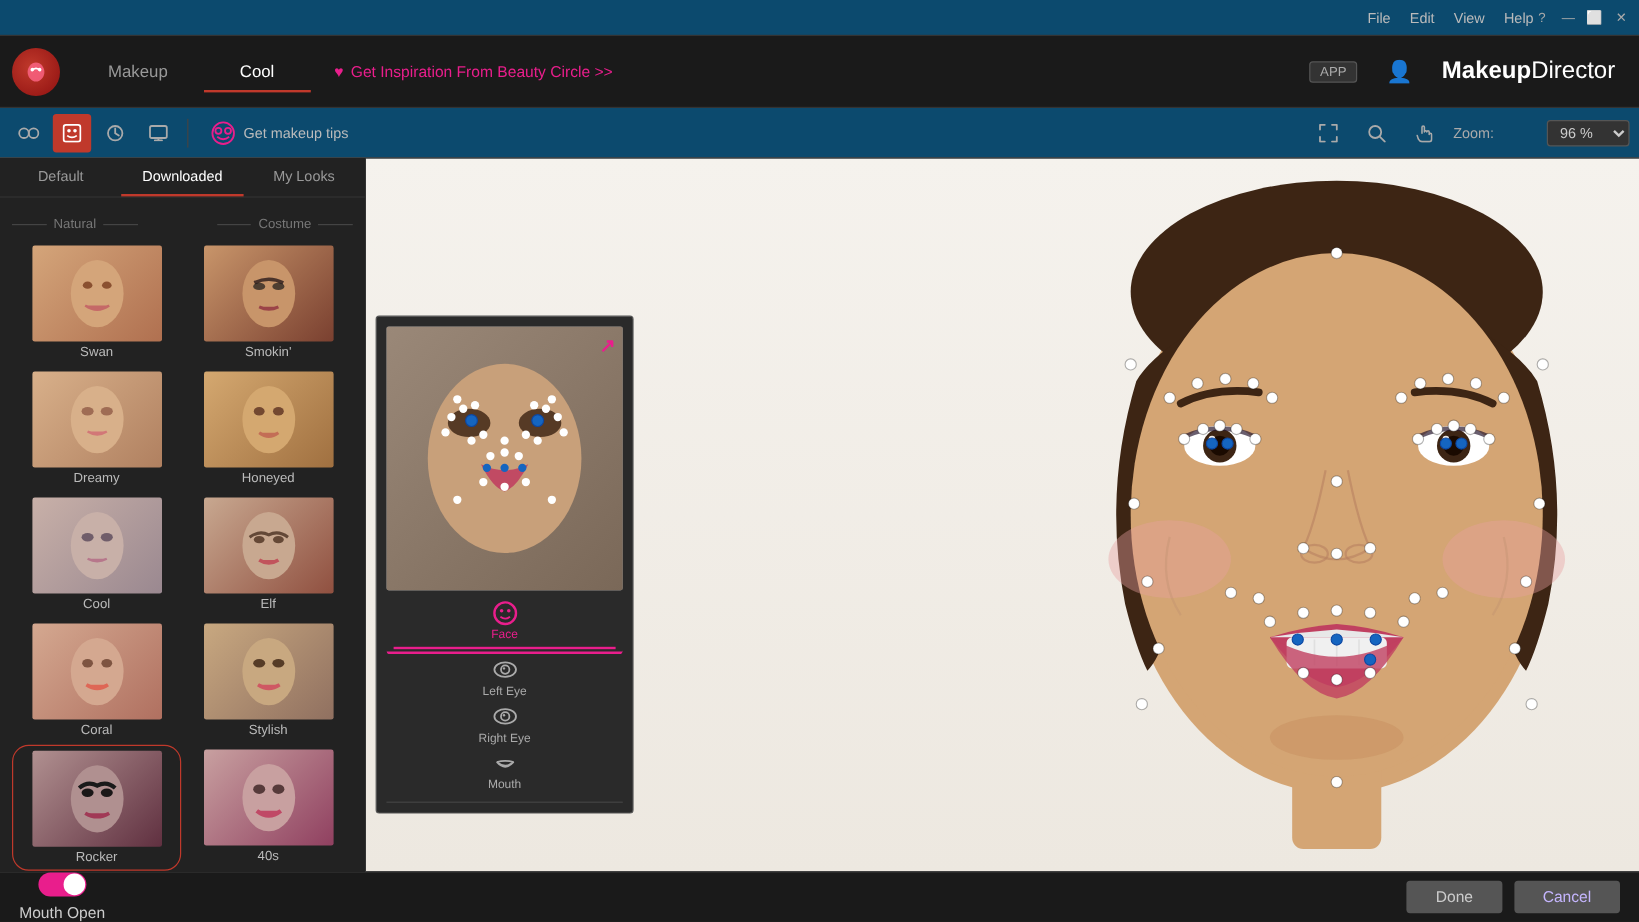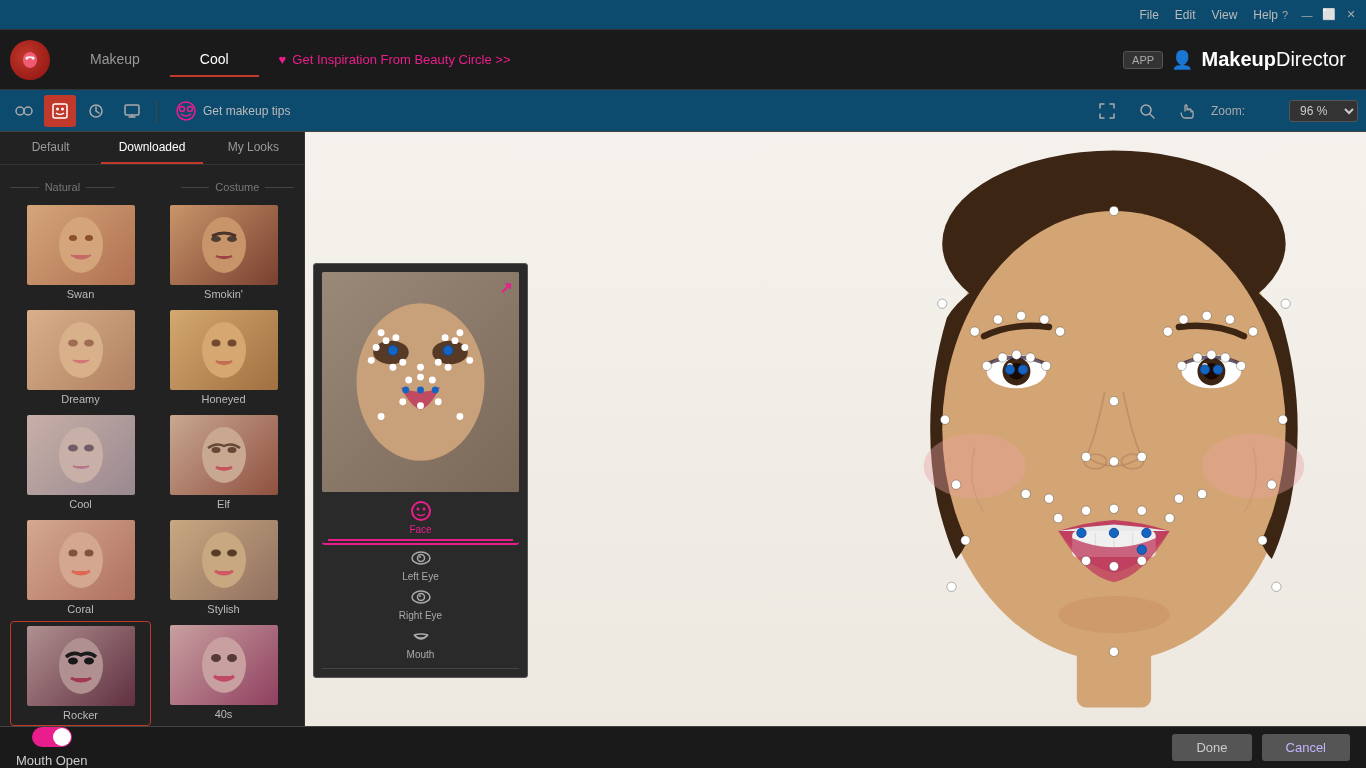--- a/index.html
+++ b/index.html
@@ -14,21 +14,21 @@
 
     
     .app-header { height: 60px; background: #1a1a1a; display: flex; align-items: center; border-bottom: 1px solid #333; }
     .app-logo { width: 60px; height: 60px; display: flex; align-items: center; justify-content: center; }
     .logo-circle { width: 40px; height: 40px; border-radius: 50%; background: radial-gradient(circle at 40% 40%, #c0392b, #8e1010); display: flex; align-items: center; justify-content: center; }
     .makeup-tabs { display: flex; gap: 0; }
     .makeup-tab { padding: 8px 30px; font-size: 14px; cursor: pointer; color: #999; border-bottom: 2px solid transparent; }
     .makeup-tab.active { color: #fff; border-bottom: 2px solid #c0392b; }
     .beauty-banner { flex: 1; display: flex; align-items: center; padding-left: 20px; }
     .beauty-banner-text { color: #e91e8c; font-size: 13px; display: flex; align-items: center; gap: 6px; }
-    .app-right { display: flex; align-items: center; gap: 8px; padding-right: 20px; margin-left: auto; justify-content: center; }
+    .app-right { display: flex; align-items: center; gap: 24px; padding-right: 20px; margin-left: auto; justify-content: center; }
     .app-badge { background: #333; border: 1px solid #555; padding: 2px 8px; border-radius: 3px; font-size: 11px; color: #aaa; }
     .app-name { font-size: 20px; color: #fff; font-weight: 300; }
     .app-name span { font-weight: 700; }
 
     
     .toolbar { height: 42px; background: #0c4a6e; display: flex; align-items: center; padding: 0 8px; gap: 4px; border-bottom: 1px solid #444; }
     .toolbar-btn { width: 32px; height: 32px; display: flex; align-items: center; justify-content: center; cursor: pointer; border-radius: 3px; font-size: 16px; color: #aaa; }
     .toolbar-btn.active { background: #c0392b; color: #fff; }
     .toolbar-divider { width: 1px; height: 24px; background: #444; margin: 0 4px; }
     .makeup-tips { display: flex; align-items: center; gap: 6px; padding: 4px 10px; font-size: 12px; color: #bbb; cursor: pointer; }
@@ -40,21 +40,21 @@
     
     .main-layout { display: flex; height: calc(768px - 30px - 60px - 42px - 42px); }
 
     
     .sidebar { width: 305px; background: #222; border-right: 1px solid #333; overflow-y: auto; }
     .sidebar-tabs { display: flex; border-bottom: 1px solid #333; }
     .sidebar-tab { flex: 1; text-align: center; padding: 8px; font-size: 12px; cursor: pointer; color: #999; }
     .sidebar-tab.active { color: #fff; border-bottom: 2px solid #c0392b; }
     .looks-grid { padding: 10px; display: grid; grid-template-columns: 1fr 1fr; gap: 2px; }
     .looks-item { display: flex; flex-direction: column; align-items: center; padding: 4px; cursor: pointer; border-radius: 3px; }
-    .looks-item.selected { border: 1px solid #c0392b; border-radius: 4px; }
+    .looks-item.selected { border: 1px solid #c0392b; border-radius: 14px; }
     .looks-thumb { width: 108px; height: 80px; background: #333; border-radius: 2px; overflow: hidden; display: flex; align-items: center; justify-content: center; }
     .looks-name { font-size: 11px; color: #bbb; margin-top: 3px; }
     .category-separator { grid-column: span 2; display: flex; align-items: center; padding: 6px 0; gap: 6px; }
     .category-separator .line { flex: 1; height: 1px; background: #444; }
     .category-text { font-size: 11px; color: #777; }
 
     
     .canvas-area { flex: 1; background: #2d2d2d; position: relative; overflow: hidden; }
 
     

